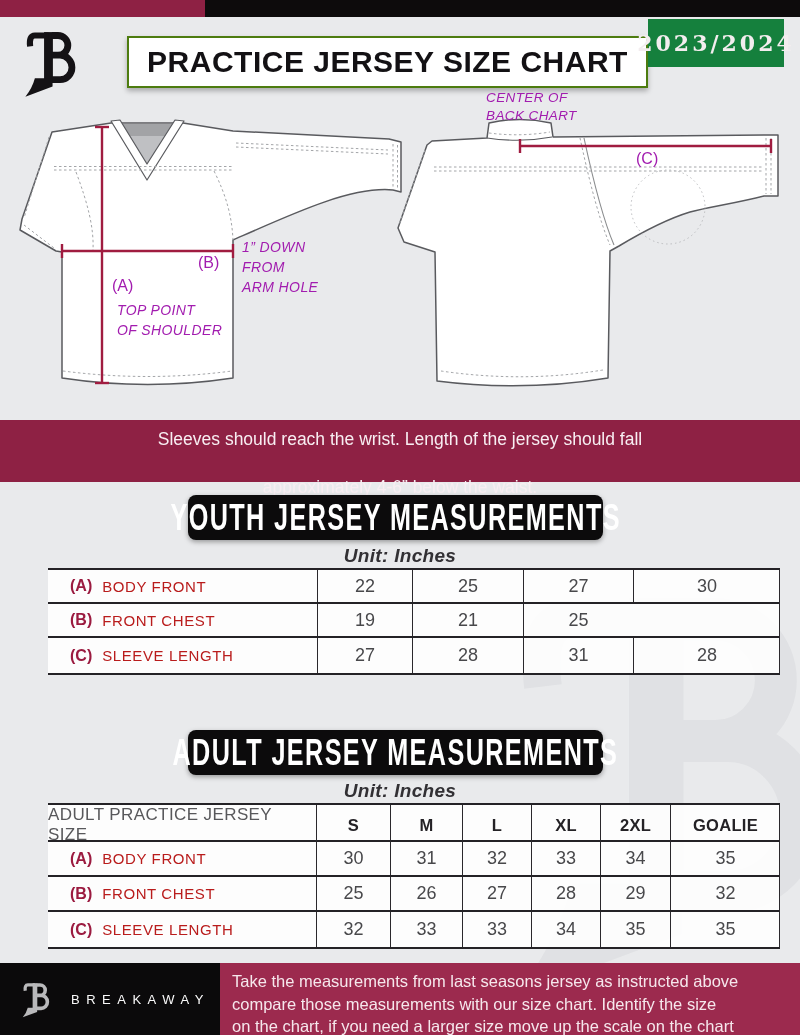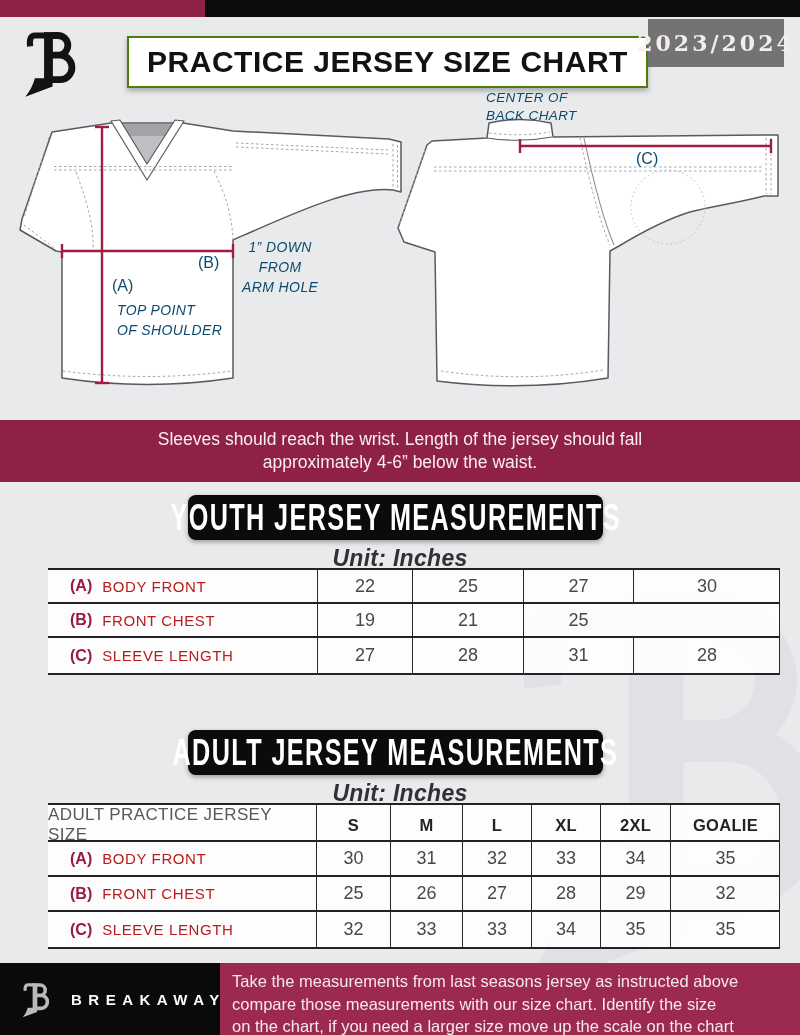--- a/index.html
+++ b/index.html
@@ -18,51 +18,51 @@
   .title-box{
     left:127px;top:36px;width:521px;height:52px;background:#ffffff;
     border:2px solid #4d7c0f;box-sizing:border-box;
     display:flex;align-items:center;justify-content:center;
     box-shadow:0 3px 5px rgba(0,0,0,.28);z-index:2;
   }
   .title-box span{
     font-size:30px;font-weight:bold;color:#131114;letter-spacing:.5px;white-space:nowrap;
   }
   .year-box{
-    left:648px;top:19px;width:136px;height:48px;background:#737373;
+    left:648px;top:19px;width:136px;height:48px;background:#15803d;
     display:flex;align-items:center;justify-content:center;z-index:2;
   }
   .year-box span{
     font-family:"DejaVu Serif",serif;font-weight:bold;font-size:22px;
     color:#f3edef;letter-spacing:3px;white-space:nowrap;
   }
   
   .diagram-svg{left:0;top:75px;z-index:1;}
-  .anno{position:absolute;color:#0c4a6e;z-index:2;}
+  .anno{position:absolute;color:#a21caf;z-index:2;}
   .anno.note{font-style:italic;font-size:14px;line-height:20px;letter-spacing:.4px;}
   .anno.note-small{font-style:italic;font-size:13.5px;line-height:18px;letter-spacing:.4px;}
   
   .notice{
     left:0;top:420px;width:800px;height:62px;background:#8e2144;z-index:2;
     display:flex;flex-direction:column;align-items:center;justify-content:center;gap:2px;
   }
-  .notice div{color:#f8eef2;font-size:17.5px;line-height:21px;text-align:center;}
+  .notice div{color:#f8eef2;font-size:17.5px;line-height:21px;text-align:center;margin-top:25px;}
   
   .banner{
     left:188px;width:415px;height:45px;background:#0c0b0c;border-radius:8px;
     display:flex;align-items:center;justify-content:center;z-index:2;
     box-shadow:0 2px 5px rgba(0,0,0,.35);
   }
   .banner span{
     color:#ffffff;font-weight:bold;font-size:36px;letter-spacing:2px;white-space:nowrap;
     display:inline-block;transform:scaleX(.70);transform-origin:center;
   }
   .unit{
     left:0;width:800px;text-align:center;z-index:2;
-    font-style:italic;font-weight:bold;font-size:23px;color:#323034;letter-spacing:.3px;
+    font-style:italic;font-weight:bold;font-size:19px;color:#323034;letter-spacing:.3px;
   }
   
   .mtable{
     left:48px;width:732px;z-index:2;
     border-top:2.5px solid #242226;border-bottom:2.5px solid #242226;
     border-right:1.5px solid #2a282c;box-sizing:border-box;
   }
   .mrow{display:grid;box-sizing:border-box;background:rgba(255,255,255,.88);}
   .mrow.head{border-bottom:2.3px solid #242226;}
   .mrow.mid{border-bottom:2.3px solid #242226;}
@@ -81,21 +81,21 @@
   .agrid{grid-template-columns:268px 74px 72px 69px 69px 70px 110px;}
   
   .watermark{left:505px;top:548px;color:#dfe0e3;opacity:.85;z-index:0;}
   
   .footer{left:0;top:963px;width:800px;height:72px;display:flex;z-index:3;}
   .footer .fblack{
     width:220px;background:#0b0a0b;display:flex;align-items:center;
     padding-left:22px;box-sizing:border-box;gap:13px;
   }
   .footer .fblack .brand{
-    color:#fafafa;font-size:15px;font-weight:bold;letter-spacing:6.5px;white-space:nowrap;
+    color:#fafafa;font-size:13px;font-weight:normal;letter-spacing:6.5px;white-space:nowrap;
   }
   .logo-foot{width:36px;height:42px;color:#b9b9bb;flex:0 0 auto;}
   .footer .fmaroon{
     flex:1;background:#9c2a4e;padding:7px 12px 6px 12px;box-sizing:border-box;
   }
   .footer .fmaroon div{color:#f6e7ec;font-size:16.5px;line-height:22.5px;white-space:nowrap;}
 </style>
 </head>
 <body>
 
@@ -187,21 +187,21 @@
         <path d="M771,139 V153"></path>
     </g>
   </svg>
 
   <div class="anno key" style="left:112px;top:277px;">(A)</div>
   <div class="anno note" style="left:117px;top:300px;">
     <div>TOP POINT</div>
     <div>OF SHOULDER</div>
   </div>
   <div class="anno key" style="left:198px;top:254px;">(B)</div>
-  <div class="anno note" style="left:242px;top:237px;text-align:center;">
+  <div class="anno note" style="left:242px;top:237px;">
     <div>1” DOWN</div>
     <div>FROM</div>
     <div>ARM HOLE</div>
   </div>
   <div class="anno note-small" style="left:486px;top:89px;">
     <div>CENTER OF</div>
     <div>BACK CHART</div>
   </div>
   <div class="anno key" style="left:636px;top:150px;">(C)</div>
 

